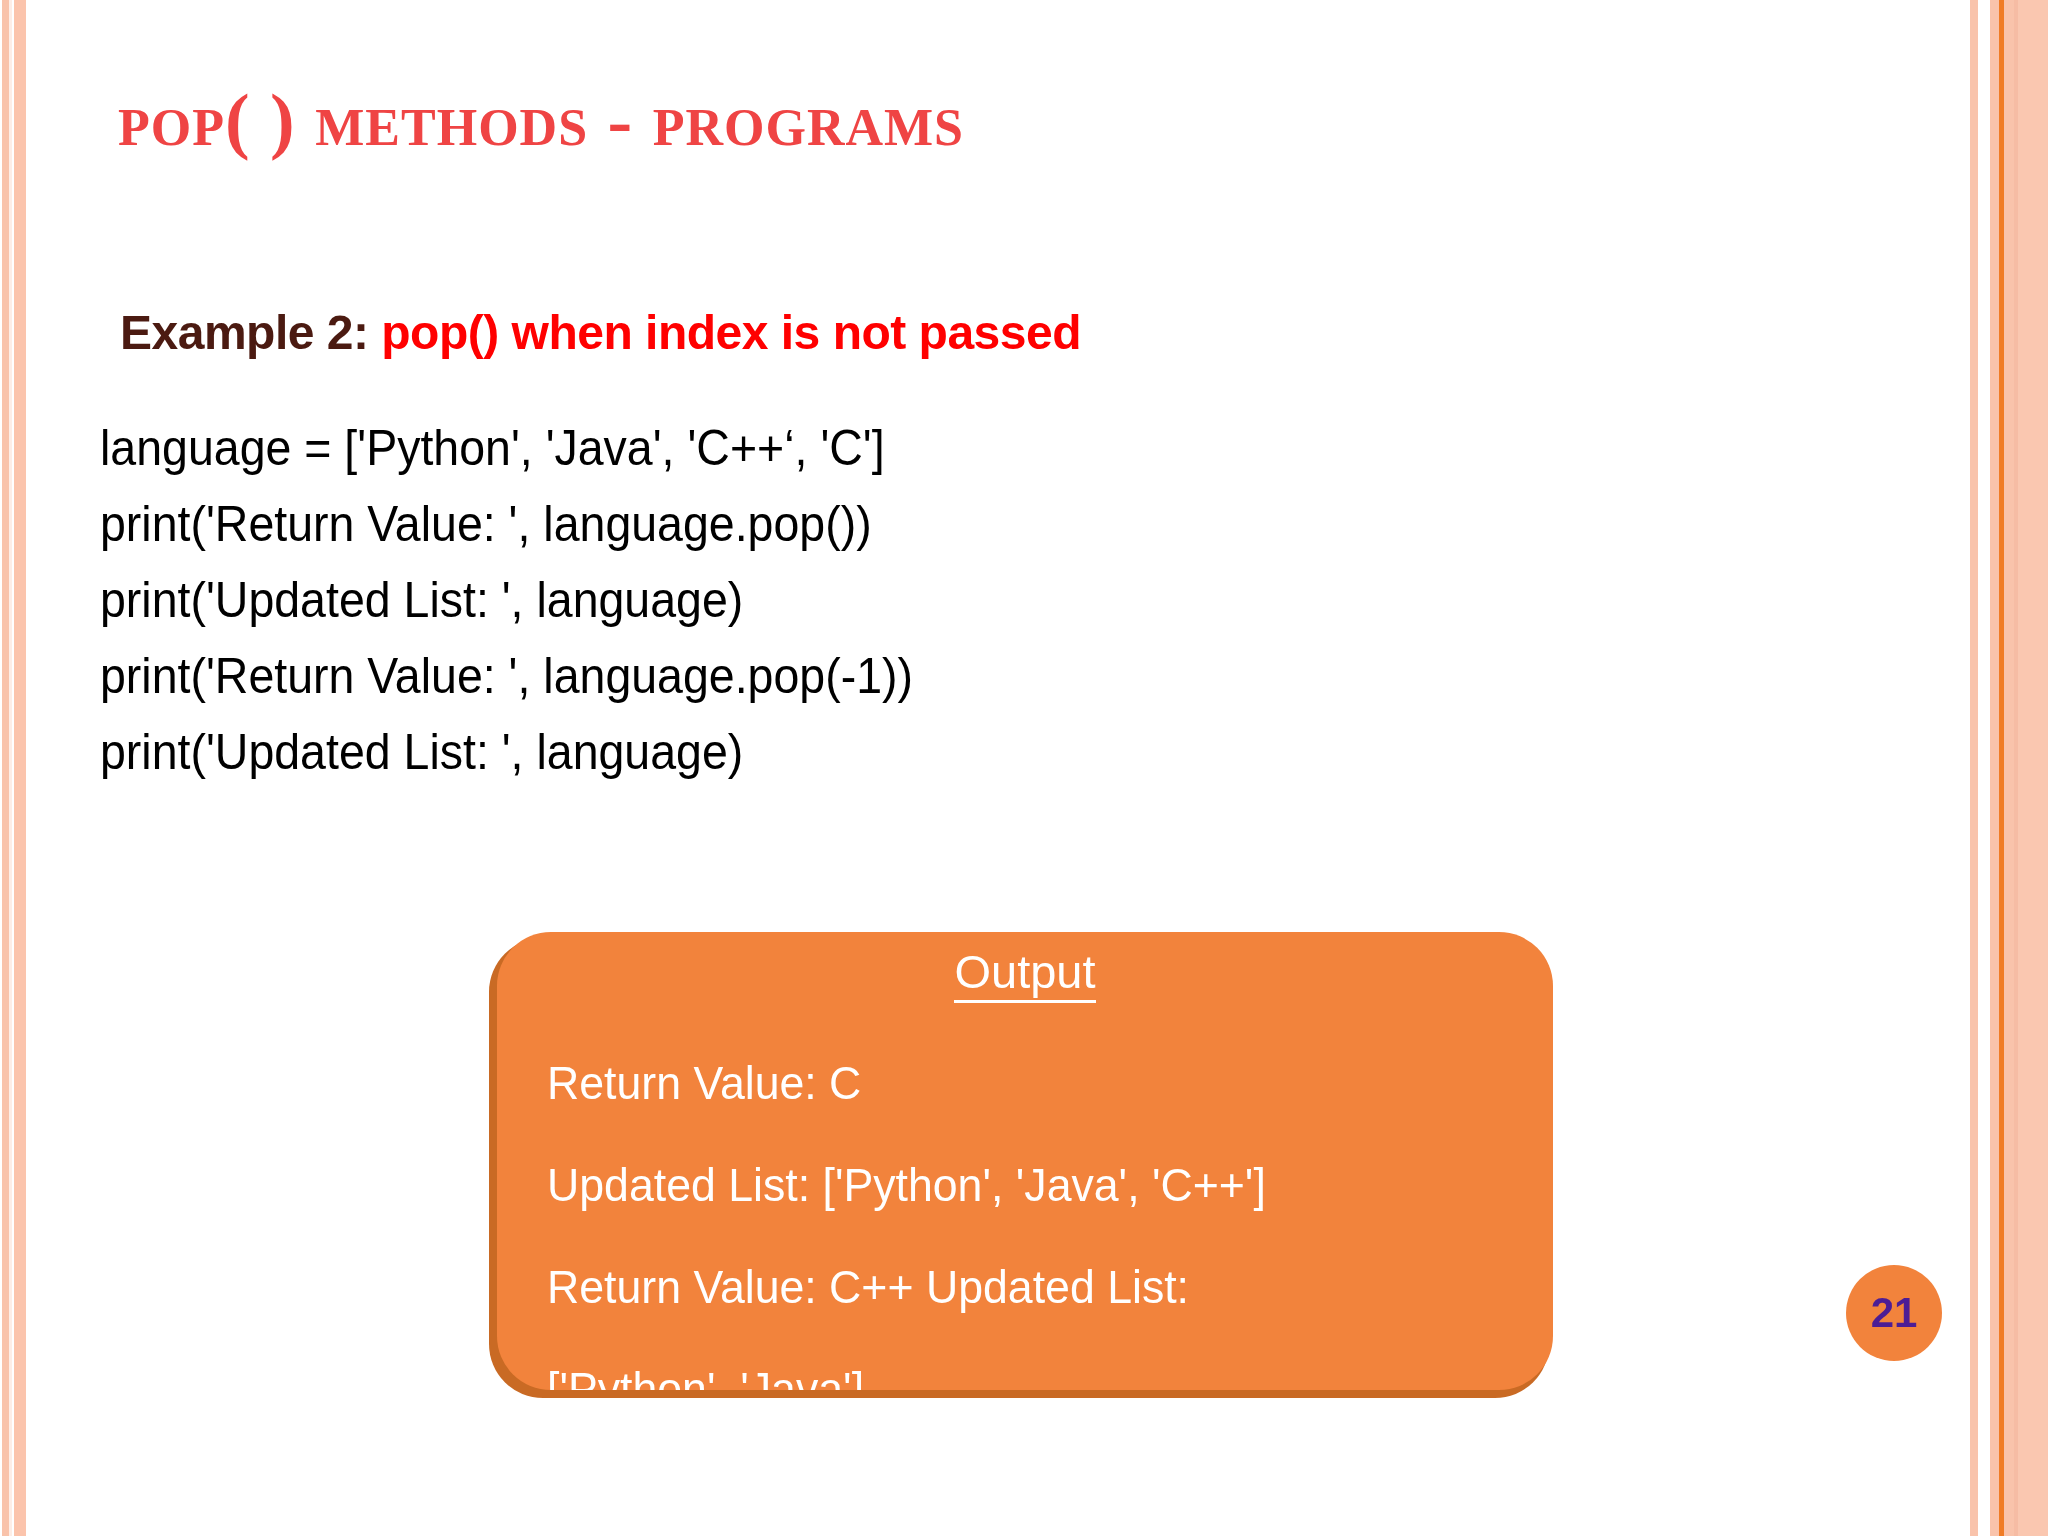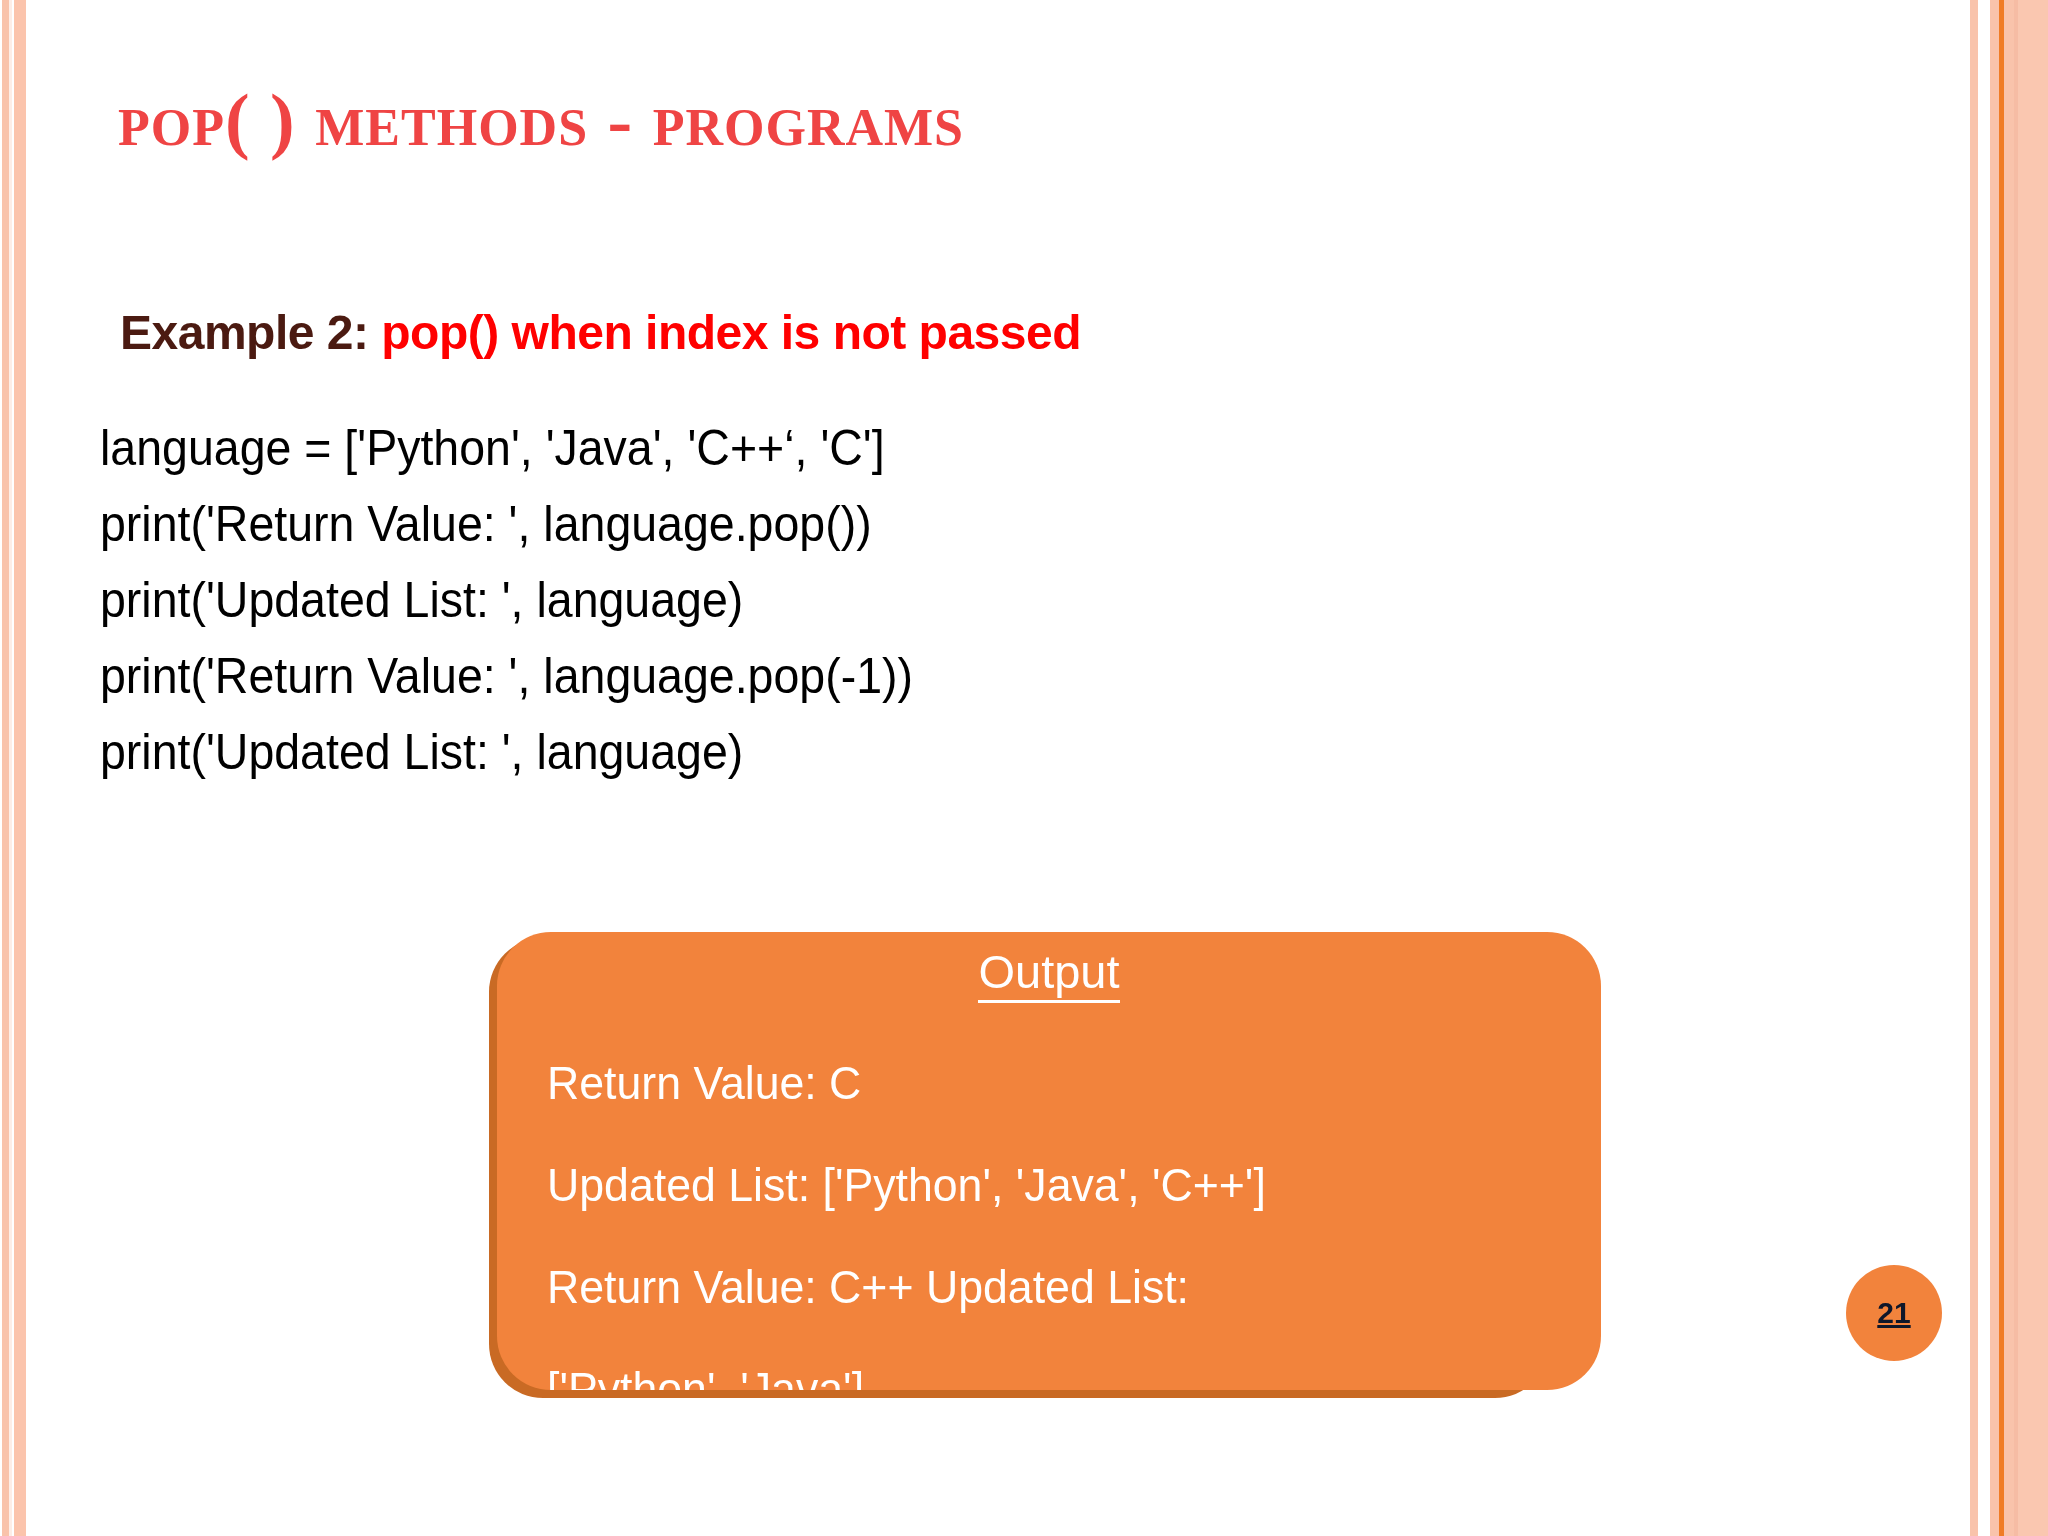--- a/index.html
+++ b/index.html
@@ -107,21 +107,20 @@
   }
   .output-box {
     position: absolute;
     left: 497px;
     top: 932px;
     width: 1056px;
     height: 458px;
     background: #f2833c;
     border-radius: 54px;
     overflow: hidden;
-    padding-left: 48px;
   }
   .output-title {
     position: absolute;
     top: 12px;
     left: 0;
     width: 100%;
     text-align: center;
     color: #ffffff;
     font-size: 47px;
     font-family: "Liberation Sans", sans-serif;
@@ -148,28 +147,27 @@
 
   
   .page-number {
     position: absolute;
     left: 1846px;
     top: 1265px;
     width: 96px;
     height: 96px;
     border-radius: 50%;
     background: #f2833c;
-    color: #0f172a;
-    font-family: "Liberation Sans", sans-serif;
-    font-size: 30px;
+    color: #4c1d95;
+    font-family: "Liberation Sans", sans-serif;
+    font-size: 42px;
     font-weight: bold;
     display: flex;
     align-items: center;
     justify-content: center;
-    text-decoration: underline;
   }
 </style>
 </head>
 <body>
 
 <div class="slide">
 
   <div class="edge-left"></div>
   <div class="edge-right"></div>
 

